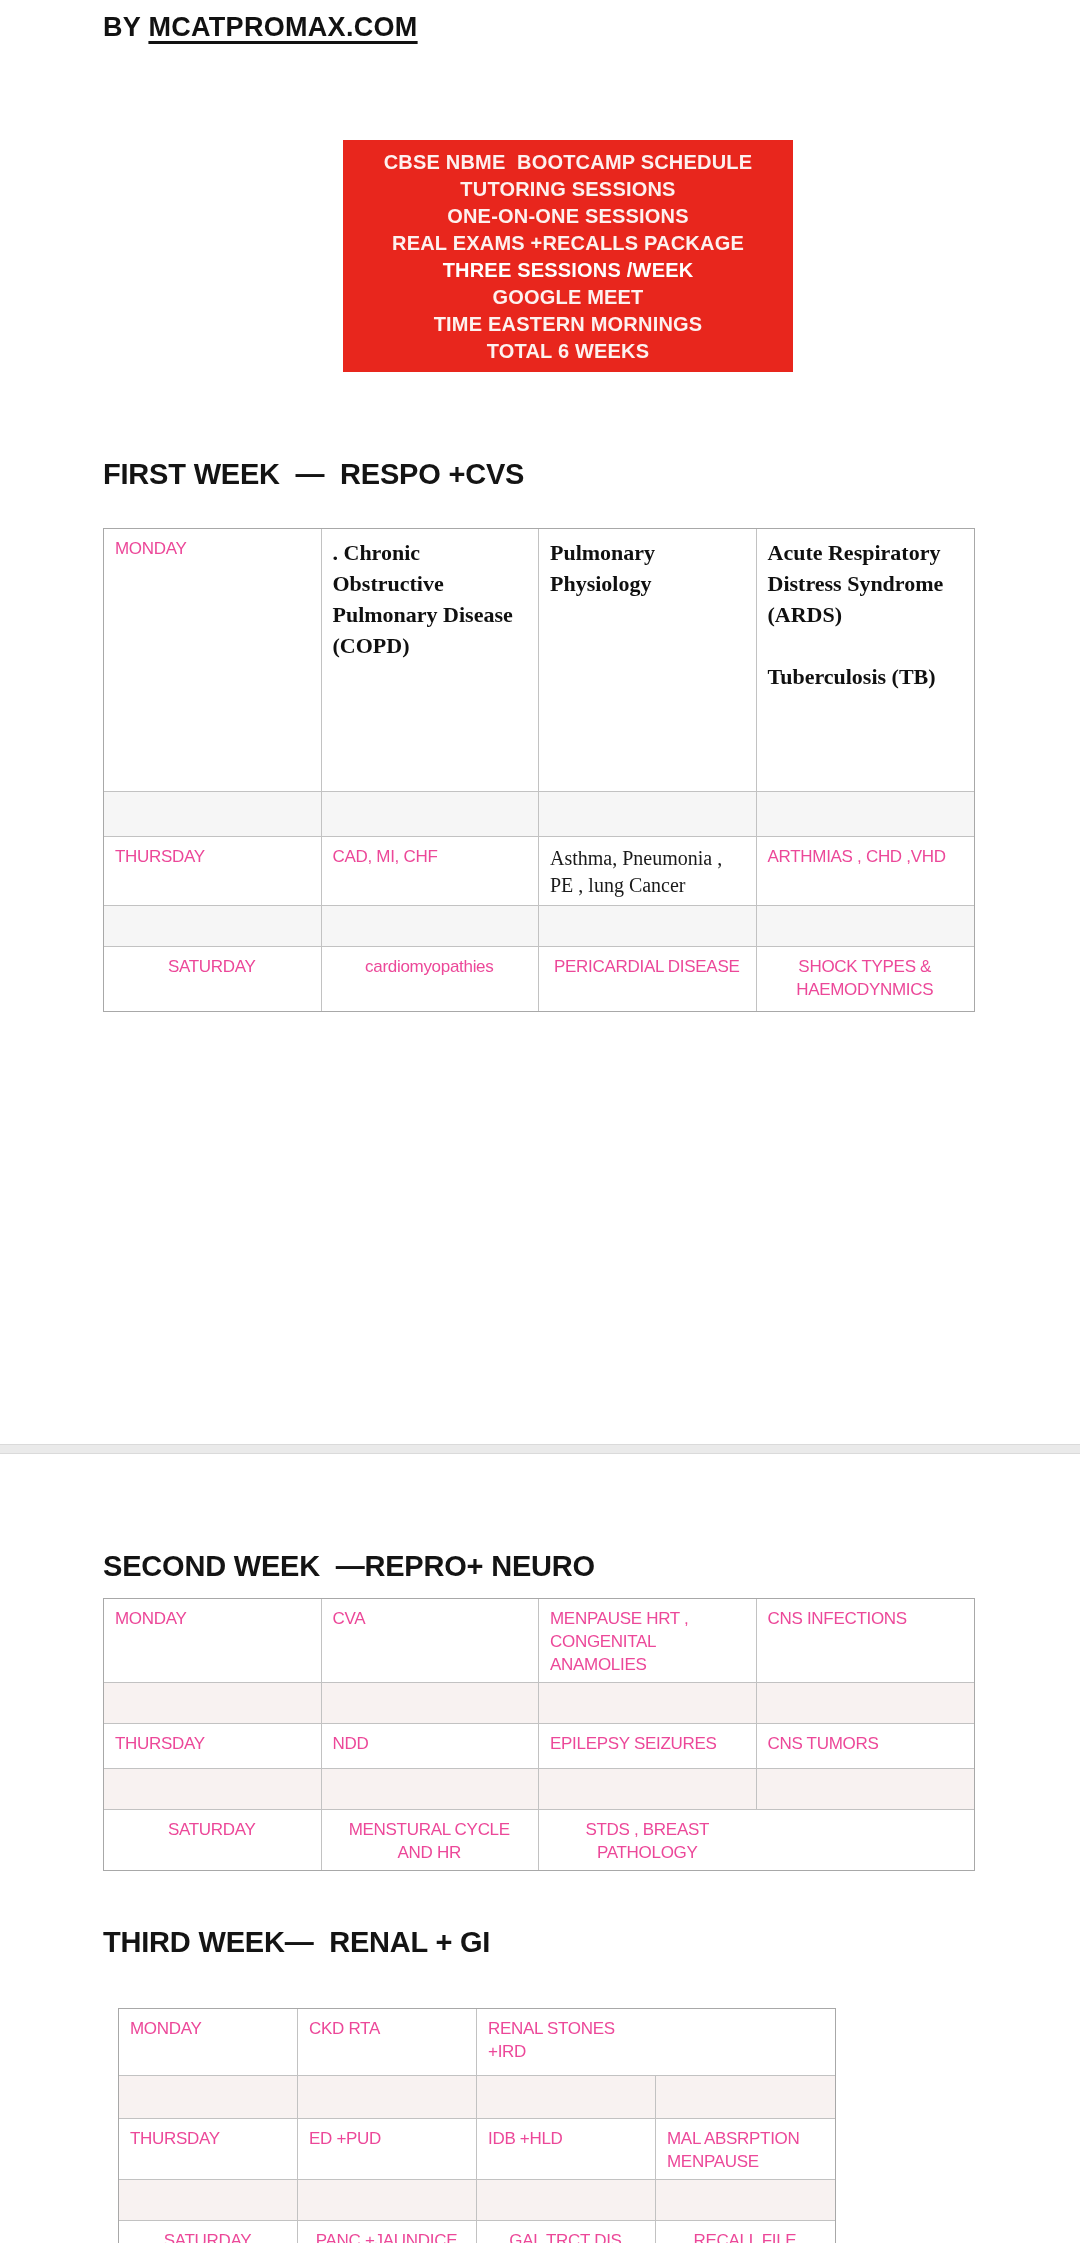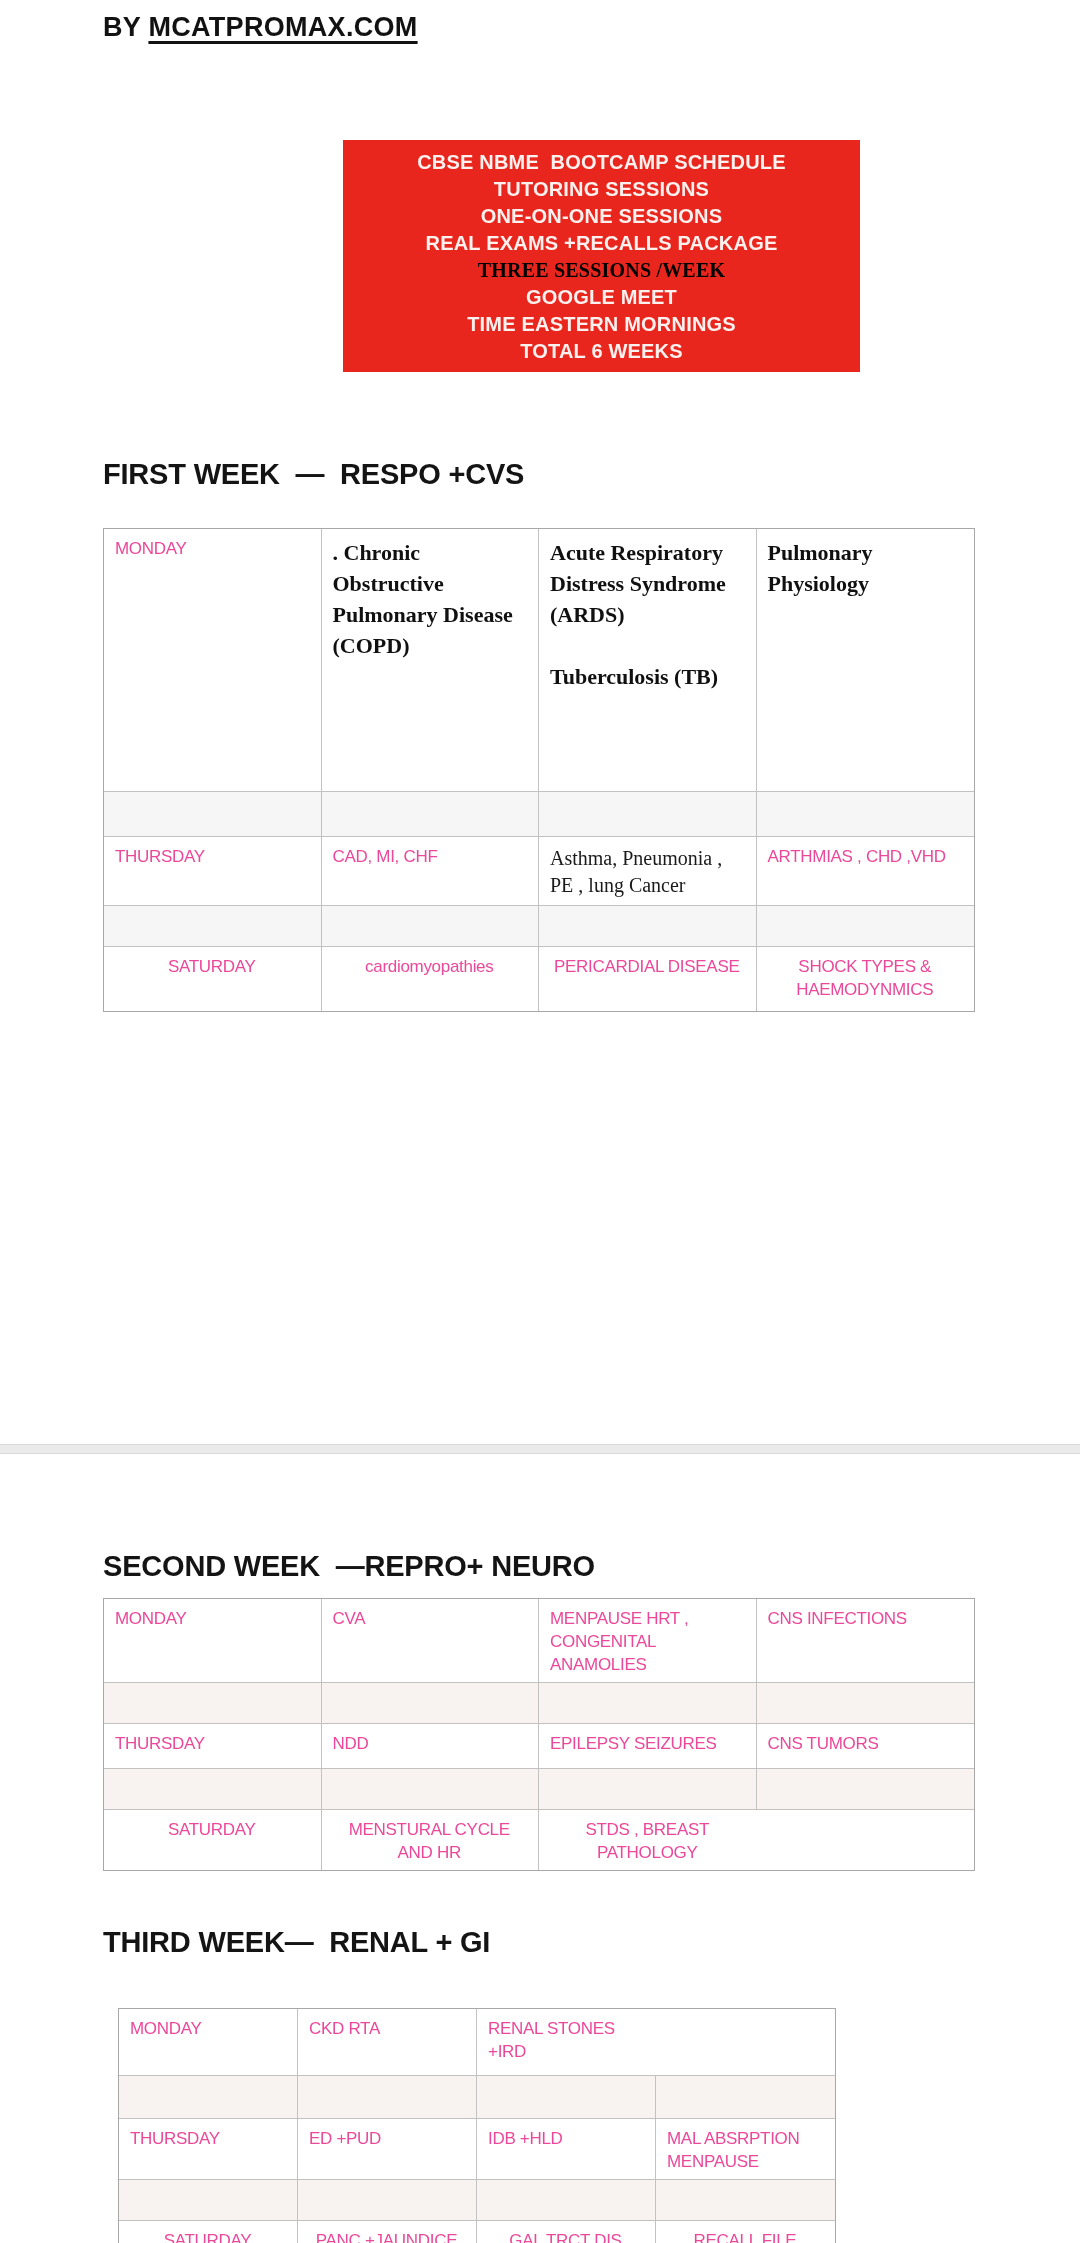--- a/index.html
+++ b/index.html
@@ -29,21 +29,21 @@
     text-decoration-thickness: 3px;
     text-underline-offset: 5px;
     color: #121212;
   }
 
   
   .banner {
     position: absolute;
     left: 343px;
     top: 140px;
-    width: 517px;
+    width: 450px;
     height: 232px;
     background: #e8261d;
     box-sizing: border-box;
     padding-top: 9px;
     text-align: center;
   }
   .banner-line {
     color: #fdf1ef;
     font-weight: bold;
     font-size: 20px;
@@ -132,43 +132,43 @@
 <body>
 
 <div class="byline"><span>BY </span><span class="site-link">MCATPROMAX.COM</span></div>
 
 <div class="banner" style="background: rgb(232, 38, 29);">
   <div>
       <div class="banner-line" style="color: rgb(253, 241, 239);">CBSE NBME  BOOTCAMP SCHEDULE</div>
       <div class="banner-line" style="color: rgb(253, 241, 239);">TUTORING SESSIONS</div>
       <div class="banner-line" style="color: rgb(253, 241, 239);">ONE-ON-ONE SESSIONS</div>
       <div class="banner-line" style="color: rgb(253, 241, 239);">REAL EXAMS +RECALLS PACKAGE</div>
-      <div class="banner-line" style="color: #000000; font-family: Liberation Serif, serif;">THREE SESSIONS /WEEK</div>
+      <div class="banner-line" style="color: #ffffff;">THREE SESSIONS /WEEK</div>
       <div class="banner-line" style="color: rgb(253, 241, 239);">GOOGLE MEET</div>
       <div class="banner-line" style="color: rgb(253, 241, 239);">TIME EASTERN MORNINGS</div>
       <div class="banner-line" style="color: rgb(253, 241, 239);">TOTAL 6 WEEKS</div>
     </div>
 </div>
 
 <div class="section-heading" id="heading-week1">FIRST WEEK  —  RESPO +CVS</div>
 <div class="sched-table" id="table-week1">
     <div class="trow" style="min-height: 262px;">
       <div class="tcell">
         <div class="ct day">MONDAY</div>
       </div>
       <div class="tcell">
         <div class="ct serif-bold">. Chronic Obstructive Pulmonary Disease (COPD)</div>
       </div>
       <div class="tcell">
+        <div class="ct serif-bold">Pulmonary Physiology</div>
+      </div>
+      <div class="tcell">
         <div class="ct serif-bold">Acute Respiratory Distress Syndrome (ARDS)
 
 Tuberculosis (TB)</div>
-      </div>
-      <div class="tcell">
-        <div class="ct serif-bold">Pulmonary Physiology</div>
       </div>
     </div>
     <div class="trow empty" style="min-height: 44px;">
       <div class="tcell"></div>
       <div class="tcell"></div>
       <div class="tcell"></div>
       <div class="tcell"></div>
     </div>
     <div class="trow" style="min-height: 68px;">
       <div class="tcell">

